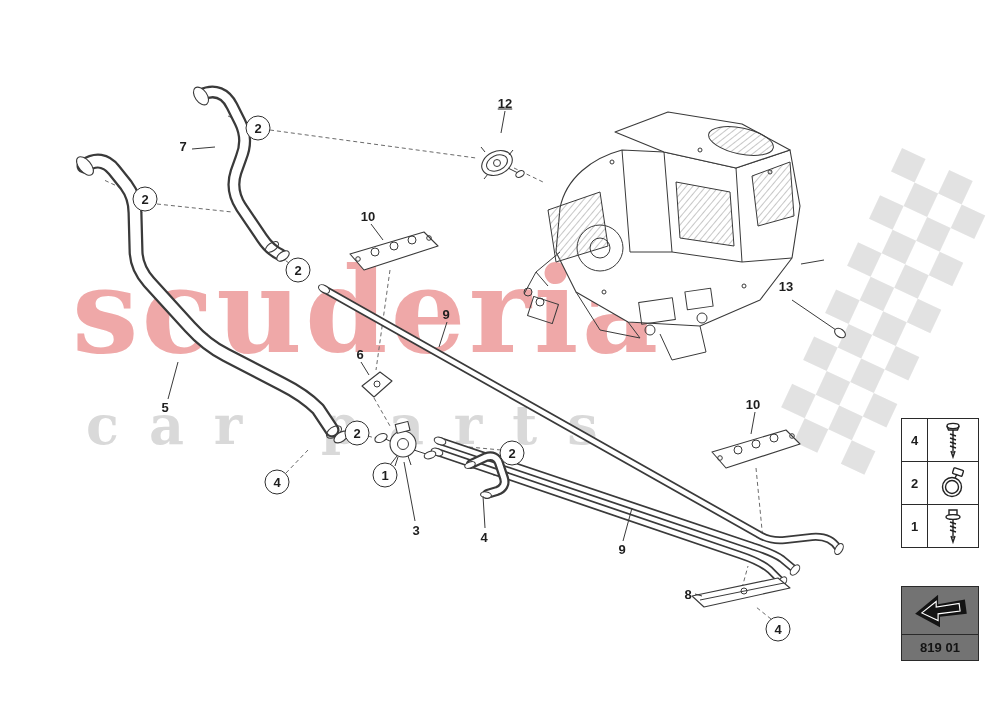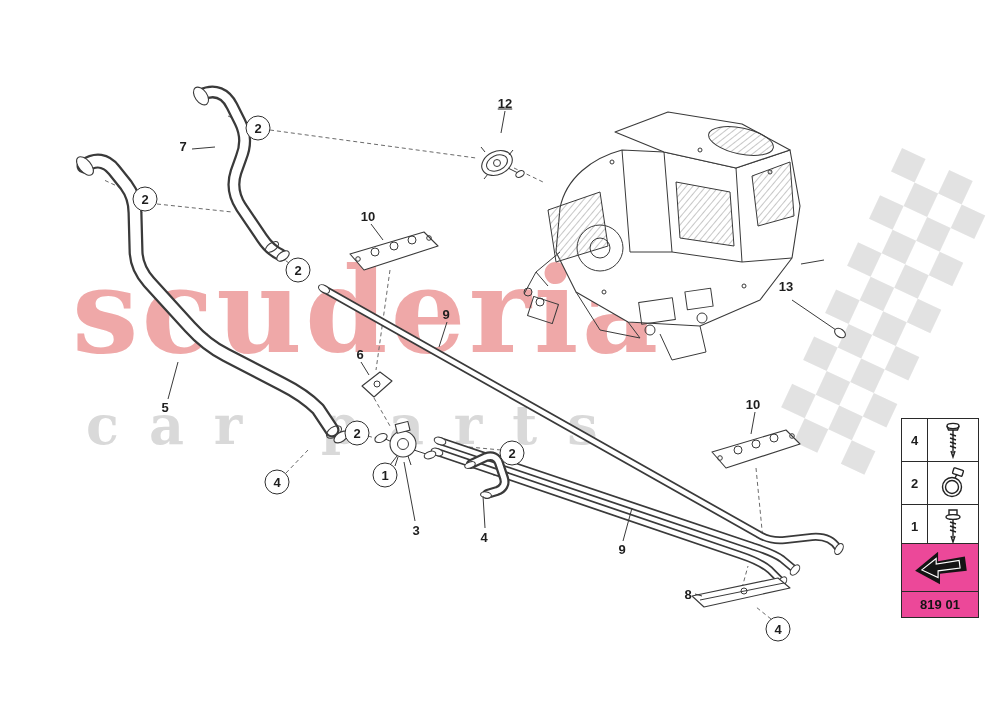--- a/index.html
+++ b/index.html
@@ -26,22 +26,22 @@
   .callout.circled{width:23px;height:23px;background:#fff;border:1.4px solid #2e2e2e;
            border-radius:50%;display:flex;align-items:center;justify-content:center;}
   
   .legend{position:absolute;left:901px;top:418px;width:76px;border:1.5px solid #2a2a2a;
           background:#fff;}
   .lrow{display:flex;height:42px;border-bottom:1.5px solid #2a2a2a;}
   .lrow:last-child{border-bottom:none;}
   .lnum{width:25px;border-right:1.5px solid #2a2a2a;display:flex;align-items:center;
         justify-content:center;font:700 13px "Liberation Sans",sans-serif;color:#1e1e1e;}
   .licon{flex:1;display:flex;align-items:center;justify-content:center;}
-  .partbox{position:absolute;left:901px;top:543px;width:76px;border:1.5px solid #2a2a2a;
-           background:#ec4899;}
+  .partbox{position:absolute;left:901px;top:586px;width:76px;border:1.5px solid #2a2a2a;
+           background:#737373;}
   .parrow{height:47px;display:flex;align-items:center;justify-content:center;}
   .pcode{height:25px;border-top:1.5px solid #2a2a2a;display:flex;align-items:center;
          justify-content:center;font:700 13px "Liberation Sans",sans-serif;color:#141414;}
 </style>
 </head>
 <body>
 
 <div class="stage">
 
   <div class="wm-primary">scuderia</div>

